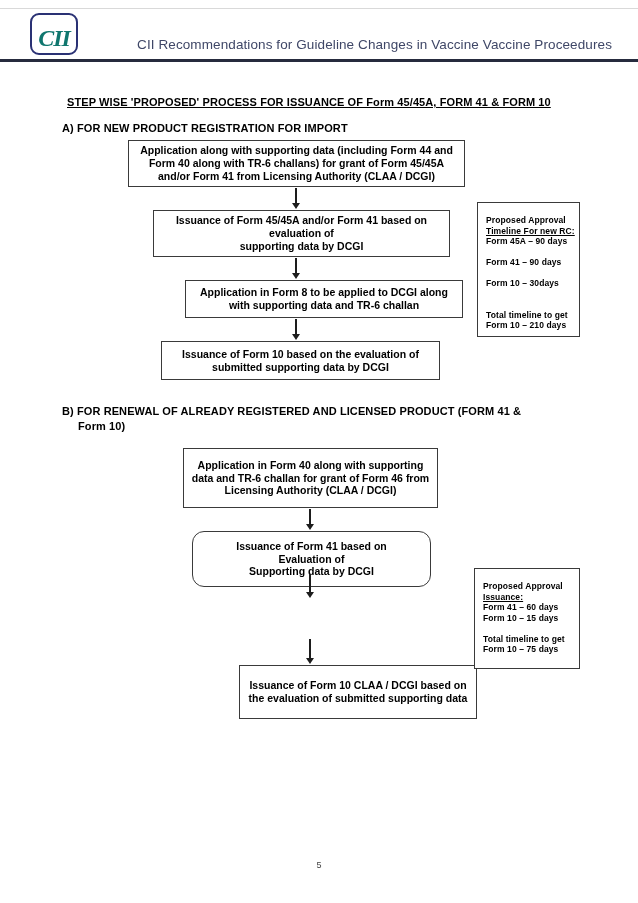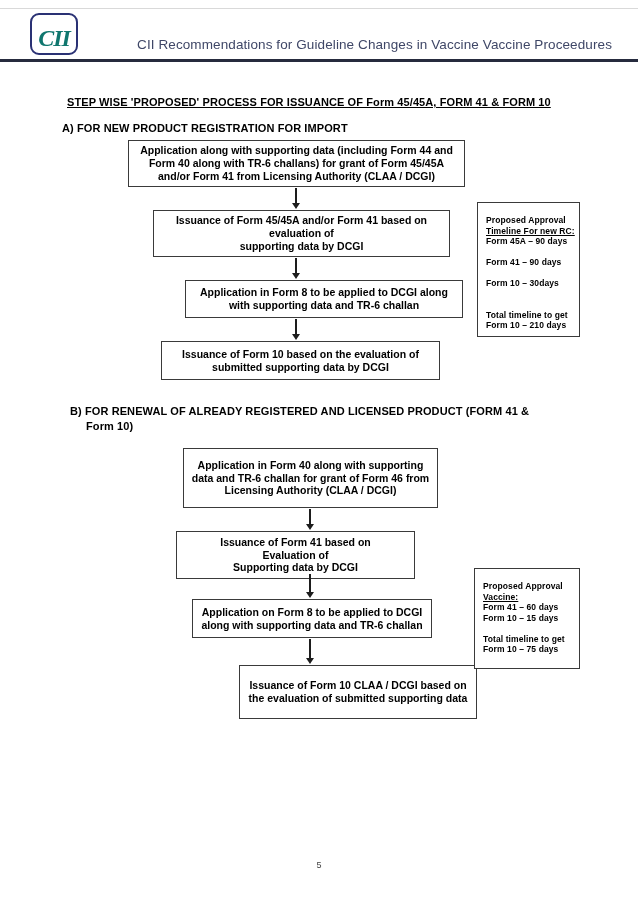--- a/index.html
+++ b/index.html
@@ -31,34 +31,34 @@
   }
   .doc-title {
     position:absolute; left:67px; top:96px; font-size:11px; font-weight:bold;
     text-decoration:underline; letter-spacing:0.1px;
   }
   .section-heading {
     position:absolute; font-size:11px; font-weight:bold; line-height:15px;
     letter-spacing:0.1px;
   }
   .heading-a { left:62px; top:121px; }
-  .heading-b { left:70px; top:404px; }
+  .heading-b { left:62px; top:404px; }
   .heading-b .line2 { padding-left:16px; }
   .flow-box {
     position:absolute; border:1.5px solid #3a3a3a; background:#fff;
     display:flex; align-items:center; justify-content:center;
     text-align:center; font-weight:bold; font-size:10.5px; line-height:1.22;
     white-space:pre-line; padding:18px 4px;
   }
   .box-a1 { left:128px; top:140px; width:337px; height:47px; }
   .box-a2 { left:153px; top:210px; width:297px; height:47px; }
   .box-a3 { left:161px; top:280px; width:278px; height:38px;margin-left:24px; }
   .box-a4 { left:161px; top:341px; width:279px; height:39px; }
   .box-b1 { left:183px; top:448px; width:255px; height:60px; }
-  .box-b2 { left:176px; top:531px; width:239px; height:48px; }
+  .box-b2 { left:192px; top:531px; width:239px; height:56px;border-radius:12px; }
   .box-b3 { left:192px; top:599px; width:240px; height:39px; }
   .box-b4 { left:191px; top:665px; width:238px; height:54px;margin-left:48px; }
   .arrow { position:absolute; width:10px; }
   .arrow-a1 { left:291px; top:188px; height:21px; }
   .arrow-a2 { left:291px; top:258px; height:21px; }
   .arrow-a3 { left:291px; top:319px; height:21px; }
   .arrow-b1 { left:305px; top:509px; height:21px; }
   .arrow-b2 { left:305px; top:574px; height:24px; }
   .arrow-b3 { left:305px; top:639px; height:25px; }
   .arrow .shaft {
@@ -149,32 +149,30 @@
     <div class="shaft"></div>
     <div class="head"></div>
   </div>
   <div class="flow-box box-b2">Issuance of Form 41 based on
 Evaluation of
 Supporting data by DCGI</div>
   <div class="arrow arrow-b2">
     <div class="shaft"></div>
     <div class="head"></div>
   </div>
-  <div class="flow-box box-b3">Application on Form 8 to be applied to DCGI
-along with supporting data and TR-6 challan</div>
   <div class="arrow arrow-b3">
     <div class="shaft"></div>
     <div class="head"></div>
   </div>
   <div class="flow-box box-b4">Issuance of Form 10 CLAA / DCGI based on
 the evaluation of submitted supporting data</div>
 
   <div class="timeline-box tl-b">
     <span>Proposed Approval</span><br>
-    <span class="underlined">Vaccine:</span>
+    <span class="underlined">Issuance:</span>
     <div class="tl-body">Form 41 – 60 days
 Form 10 – 15 days
 
 Total timeline to get
 Form 10 – 75 days</div>
   </div>
 
   <div class="page-number">5</div>
 
 </div>

